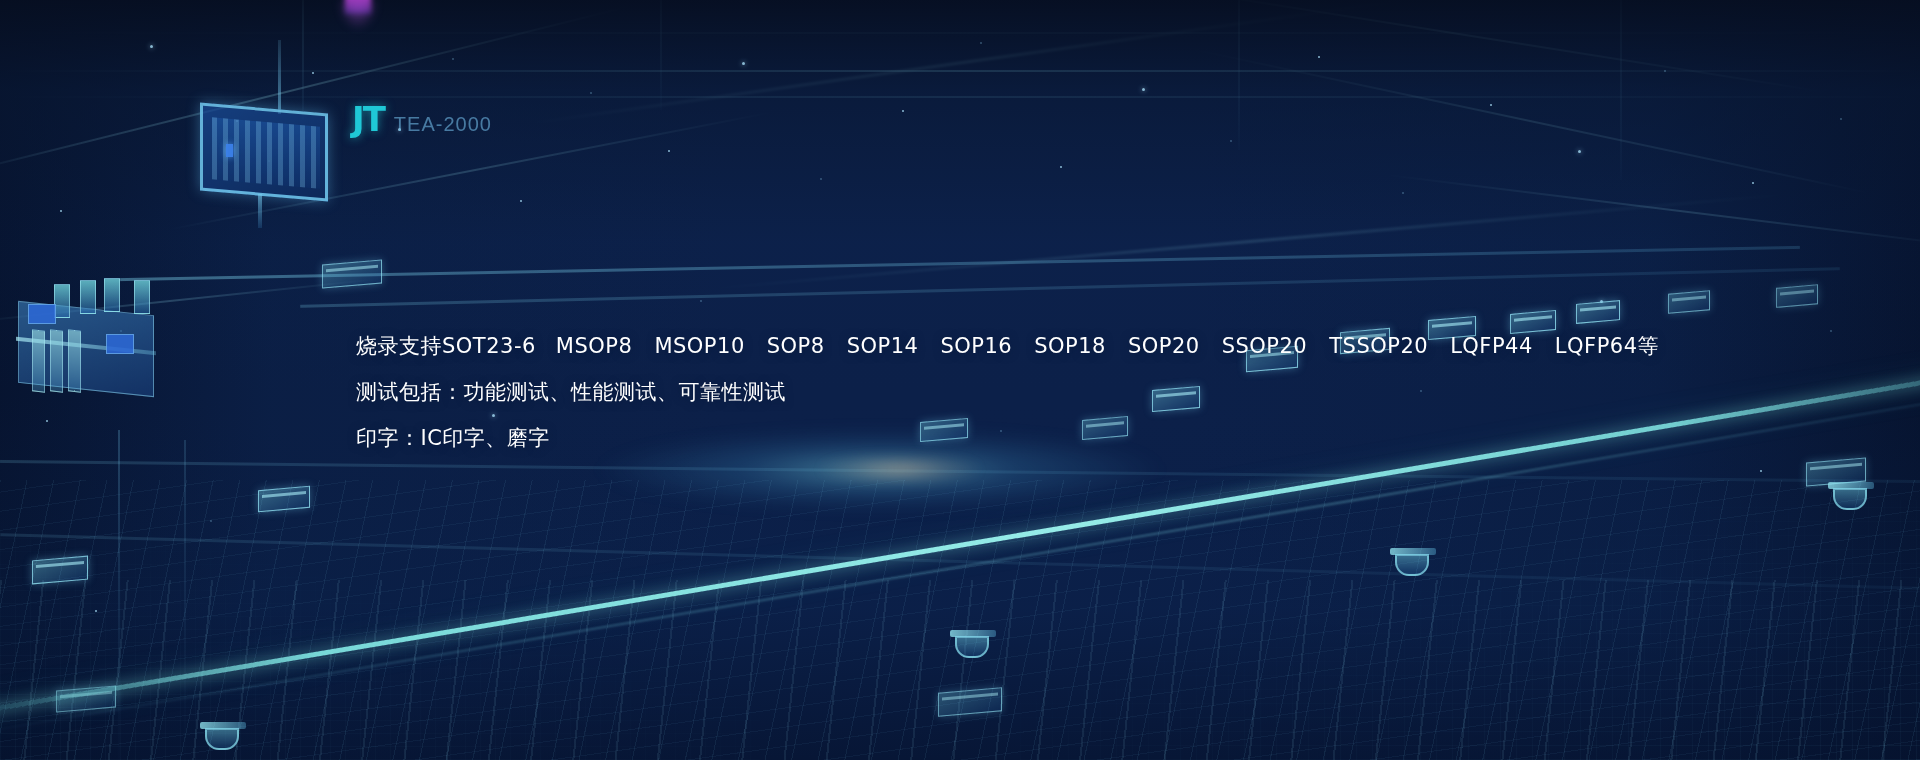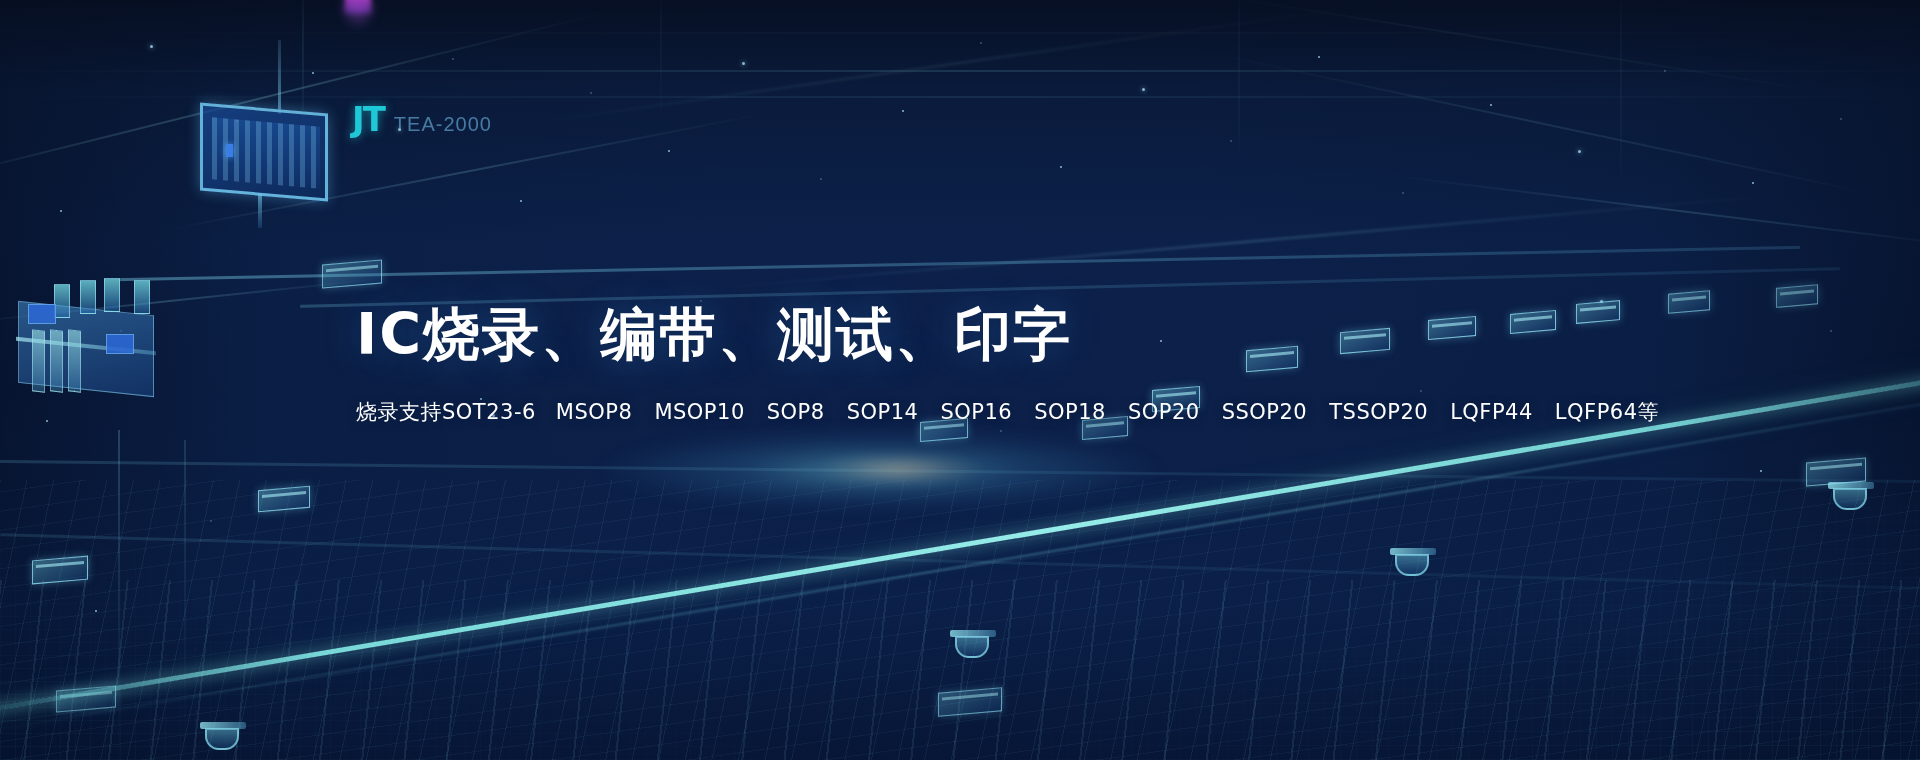--- a/index.html
+++ b/index.html
@@ -457,26 +457,27 @@
   <div class="wheel" style="left:955px;top:636px;"></div>
   <div class="wheel-cap" style="left:1390px;top:548px;"></div>
   <div class="wheel" style="left:1395px;top:554px;"></div>
   <div class="wheel-cap" style="left:1828px;top:482px;"></div>
   <div class="wheel" style="left:1833px;top:488px;"></div>
 
   <div class="hero-diagonal2"></div>
   <div class="hero-diagonal"></div>
 
   <div class="copy">
-    <h1 class="headline">IC烧录、编带、测试、印字</h1>
 
     <div class="sublines">
 
       <div class="subline">
         <span class="pkg-lead">烧录支持SOT23-6</span><span class="pkg-list"><span class="pkg">MSOP8</span><span class="pkg">MSOP10</span><span class="pkg">SOP8</span><span class="pkg">SOP14</span><span class="pkg">SOP16</span><span class="pkg">SOP18</span><span class="pkg">SOP20</span><span class="pkg">SSOP20</span><span class="pkg">TSSOP20</span><span class="pkg">LQFP44</span><span class="pkg">LQFP64等</span></span>
       </div>
 
-
+      <div class="subline">测试包括：功能测试、性能测试、可靠性测试</div>
+
+      <div class="subline">印字：IC印字、磨字</div>
 
     </div>
   </div>
 
 </div>
 
 </body></html>

